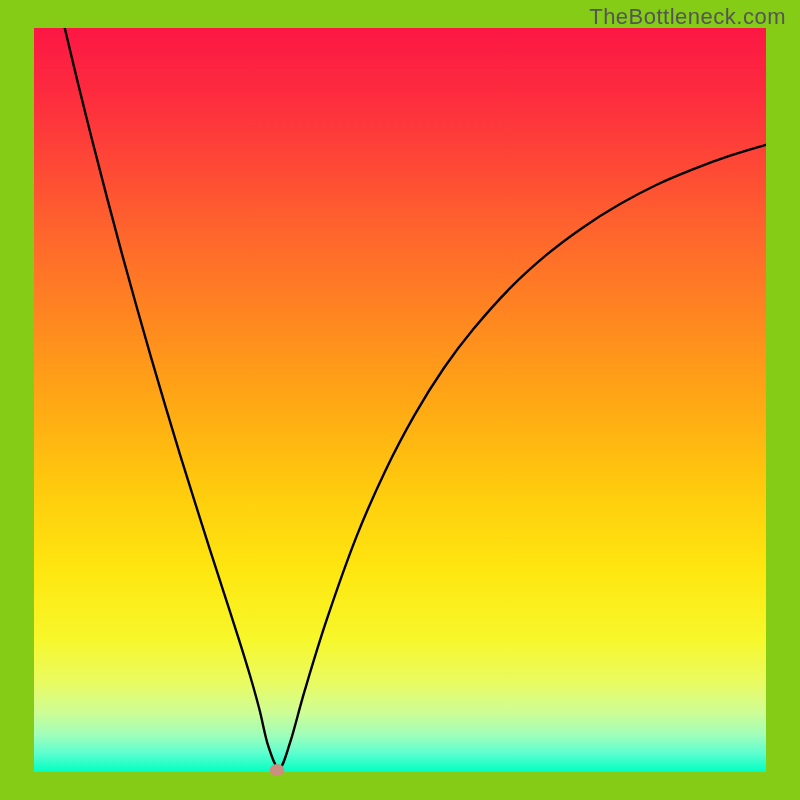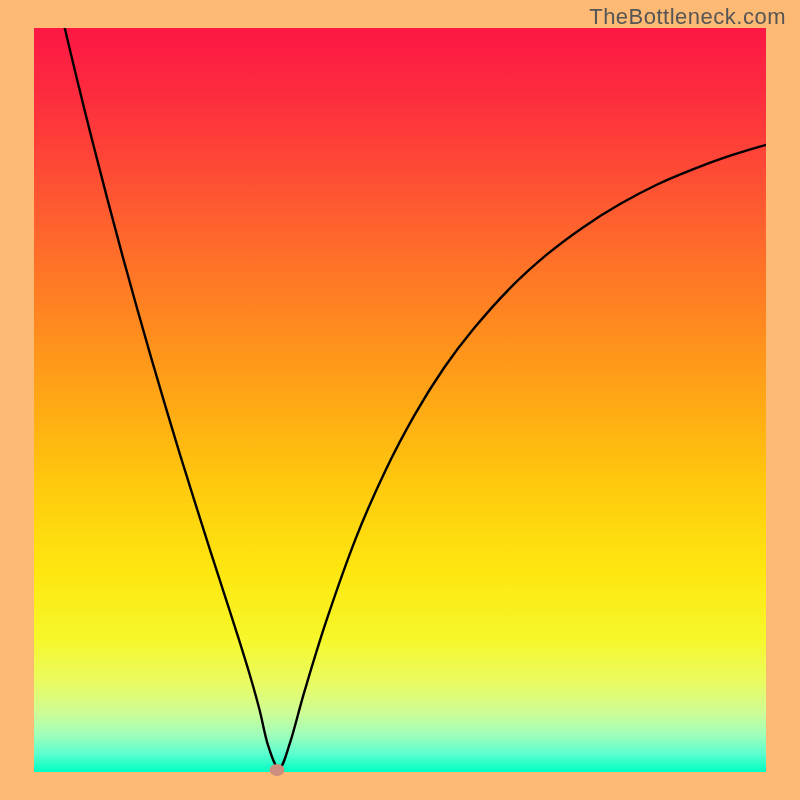--- a/index.html
+++ b/index.html
@@ -7,21 +7,21 @@
     padding: 0;
     width: 800px;
     height: 800px;
     overflow: hidden;
     background: #000;
     font-family: Arial, Helvetica, sans-serif;
   }
   .outer {
     width: 800px;
     height: 800px;
-    background: #fdba74;
+    background: #84cc16;
     position: relative;
   }
   .watermark {
     position: absolute;
     top: 4px;
     right: 14px;
     color: #555;
     font-size: 22px;
     letter-spacing: 0.5px;
     z-index: 4;

